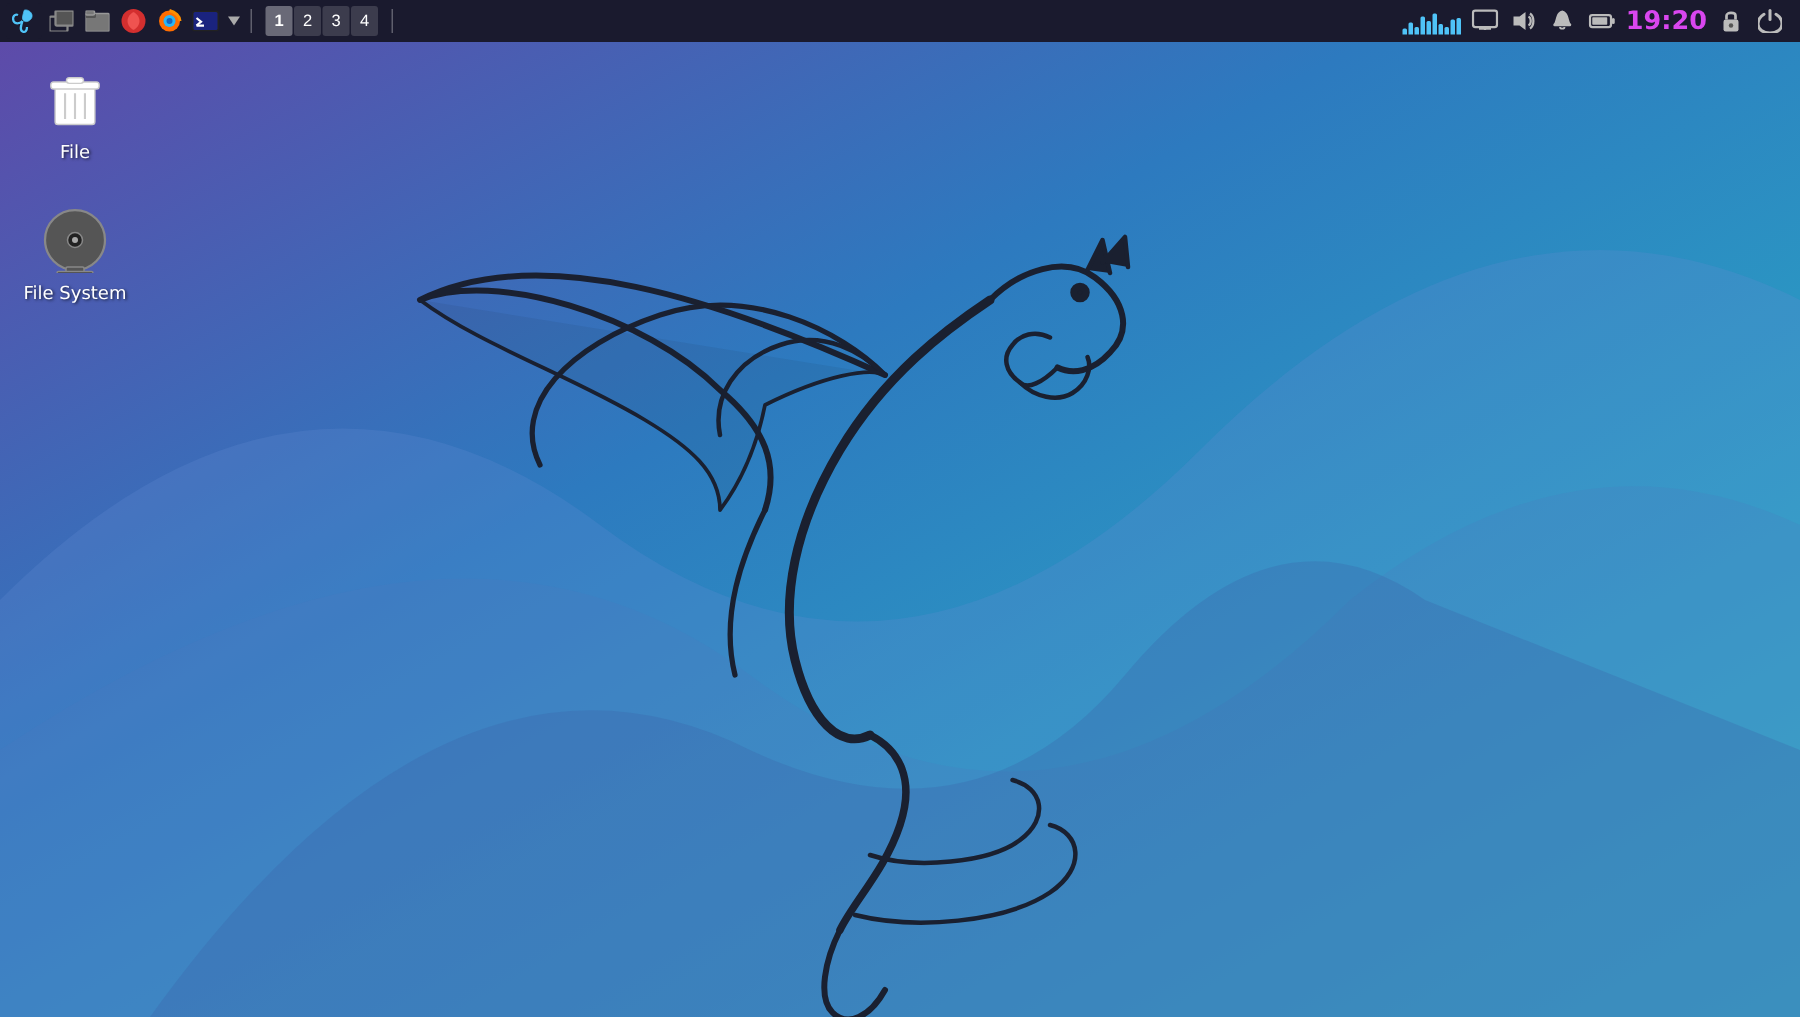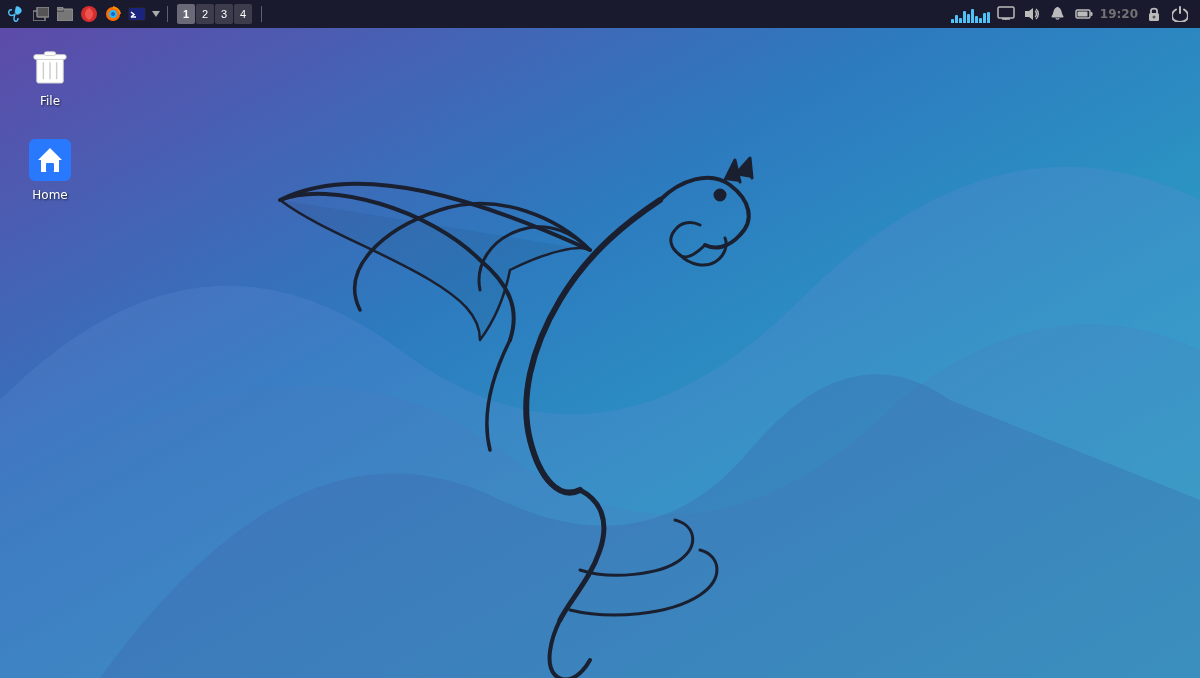--- a/index.html
+++ b/index.html
@@ -117,22 +117,22 @@
       height: 18px;
     }
 
     .chart-bar {
       width: 3px;
       background: #4fc3f7;
       border-radius: 1px 1px 0 0;
     }
 
     .tb-time {
-      color: #737373;
-      font-size: 12px;
+      color: #d946ef;
+      font-size: 17px;
       font-weight: bold;
       white-space: nowrap;
       cursor: default;
     }
 
     .tb-sys-icon {
       color: #ccc;
       font-size: 14px;
       cursor: pointer;
       display: flex;
@@ -399,30 +399,31 @@
           <rect x="13" y="7" width="12" height="4" rx="2" fill="white" stroke="#ccc" stroke-width="1"></rect>
 
           <line x1="12" y1="18" x2="12" y2="36" stroke="#ccc" stroke-width="1.5"></line>
           <line x1="19" y1="18" x2="19" y2="36" stroke="#ccc" stroke-width="1.5"></line>
           <line x1="26" y1="18" x2="26" y2="36" stroke="#ccc" stroke-width="1.5"></line>
         </svg>
       </div>
       <span class="icon-label">File</span>
     </div>
 
-
     <div class="desktop-icon">
       <div class="icon-img">
-        <div class="home-icon-container">
-          <svg width="28" height="28" viewBox="0 0 28 28">
-
-            <polygon points="14,2 2,14 5,14 5,26 23,26 23,14 26,14" fill="white"></polygon>
-
-            <rect x="10" y="17" width="8" height="9" rx="1" fill="#2979ff"></rect>
-          </svg>
-        </div>
-      </div>
-      <span class="icon-label">Home</span>
+        <svg width="44" height="44" viewBox="0 0 44 44">
+
+          <circle cx="22" cy="22" r="20" fill="#555" stroke="#888" stroke-width="1.5"></circle>
+          <circle cx="22" cy="22" r="5" fill="#222" stroke="#888" stroke-width="1"></circle>
+          <circle cx="22" cy="22" r="2" fill="#aaa"></circle>
+
+          <rect x="16" y="40" width="12" height="4" rx="1" fill="#555" stroke="#888" stroke-width="1"></rect>
+          <rect x="10" y="43" width="24" height="3" rx="1" fill="#444" stroke="#888" stroke-width="1"></rect>
+        </svg>
+      </div>
+      <span class="icon-label">File System</span>
     </div>
 
+
   </div>
 
 </div>
 
 </body></html>

